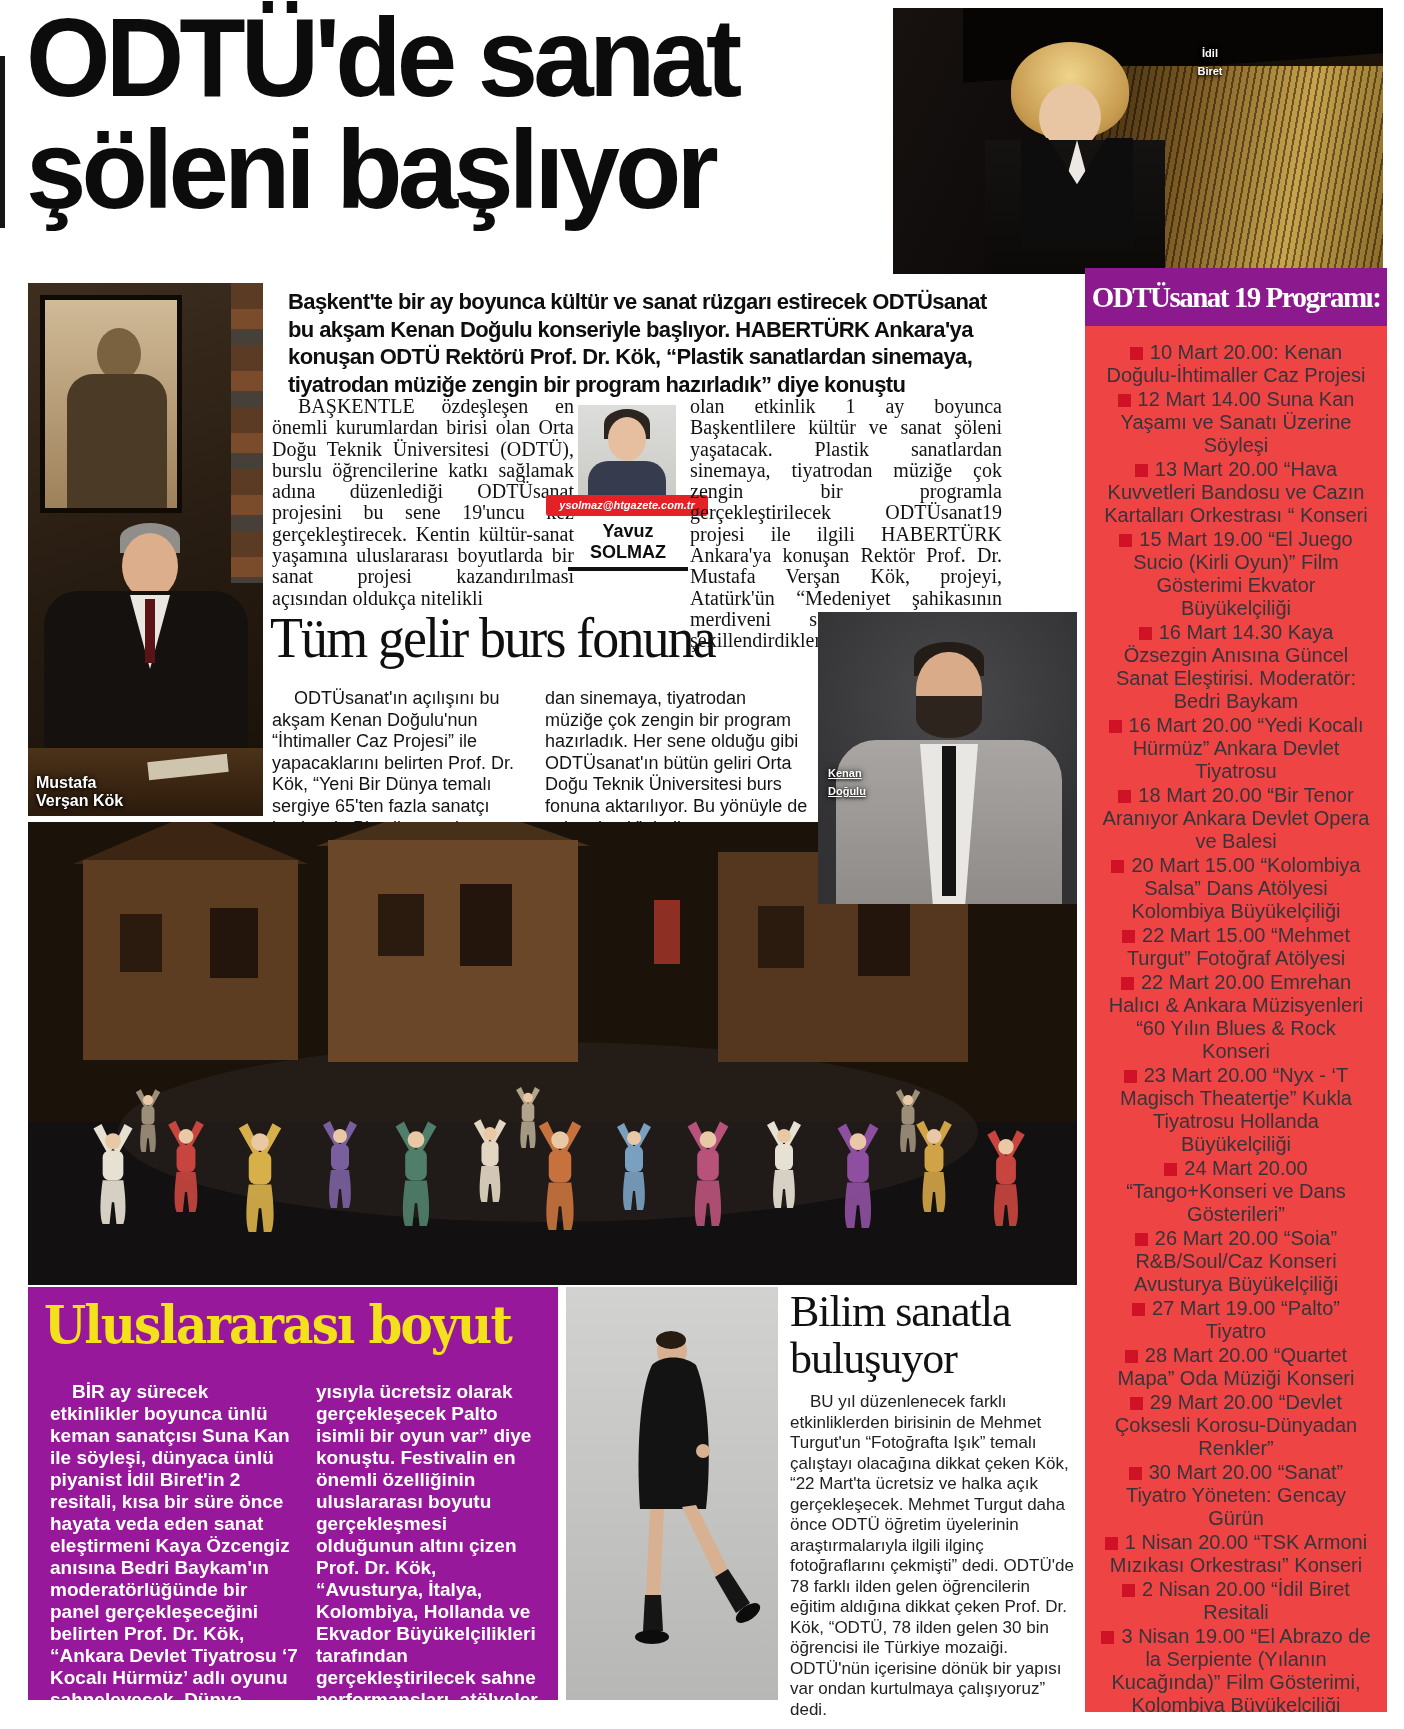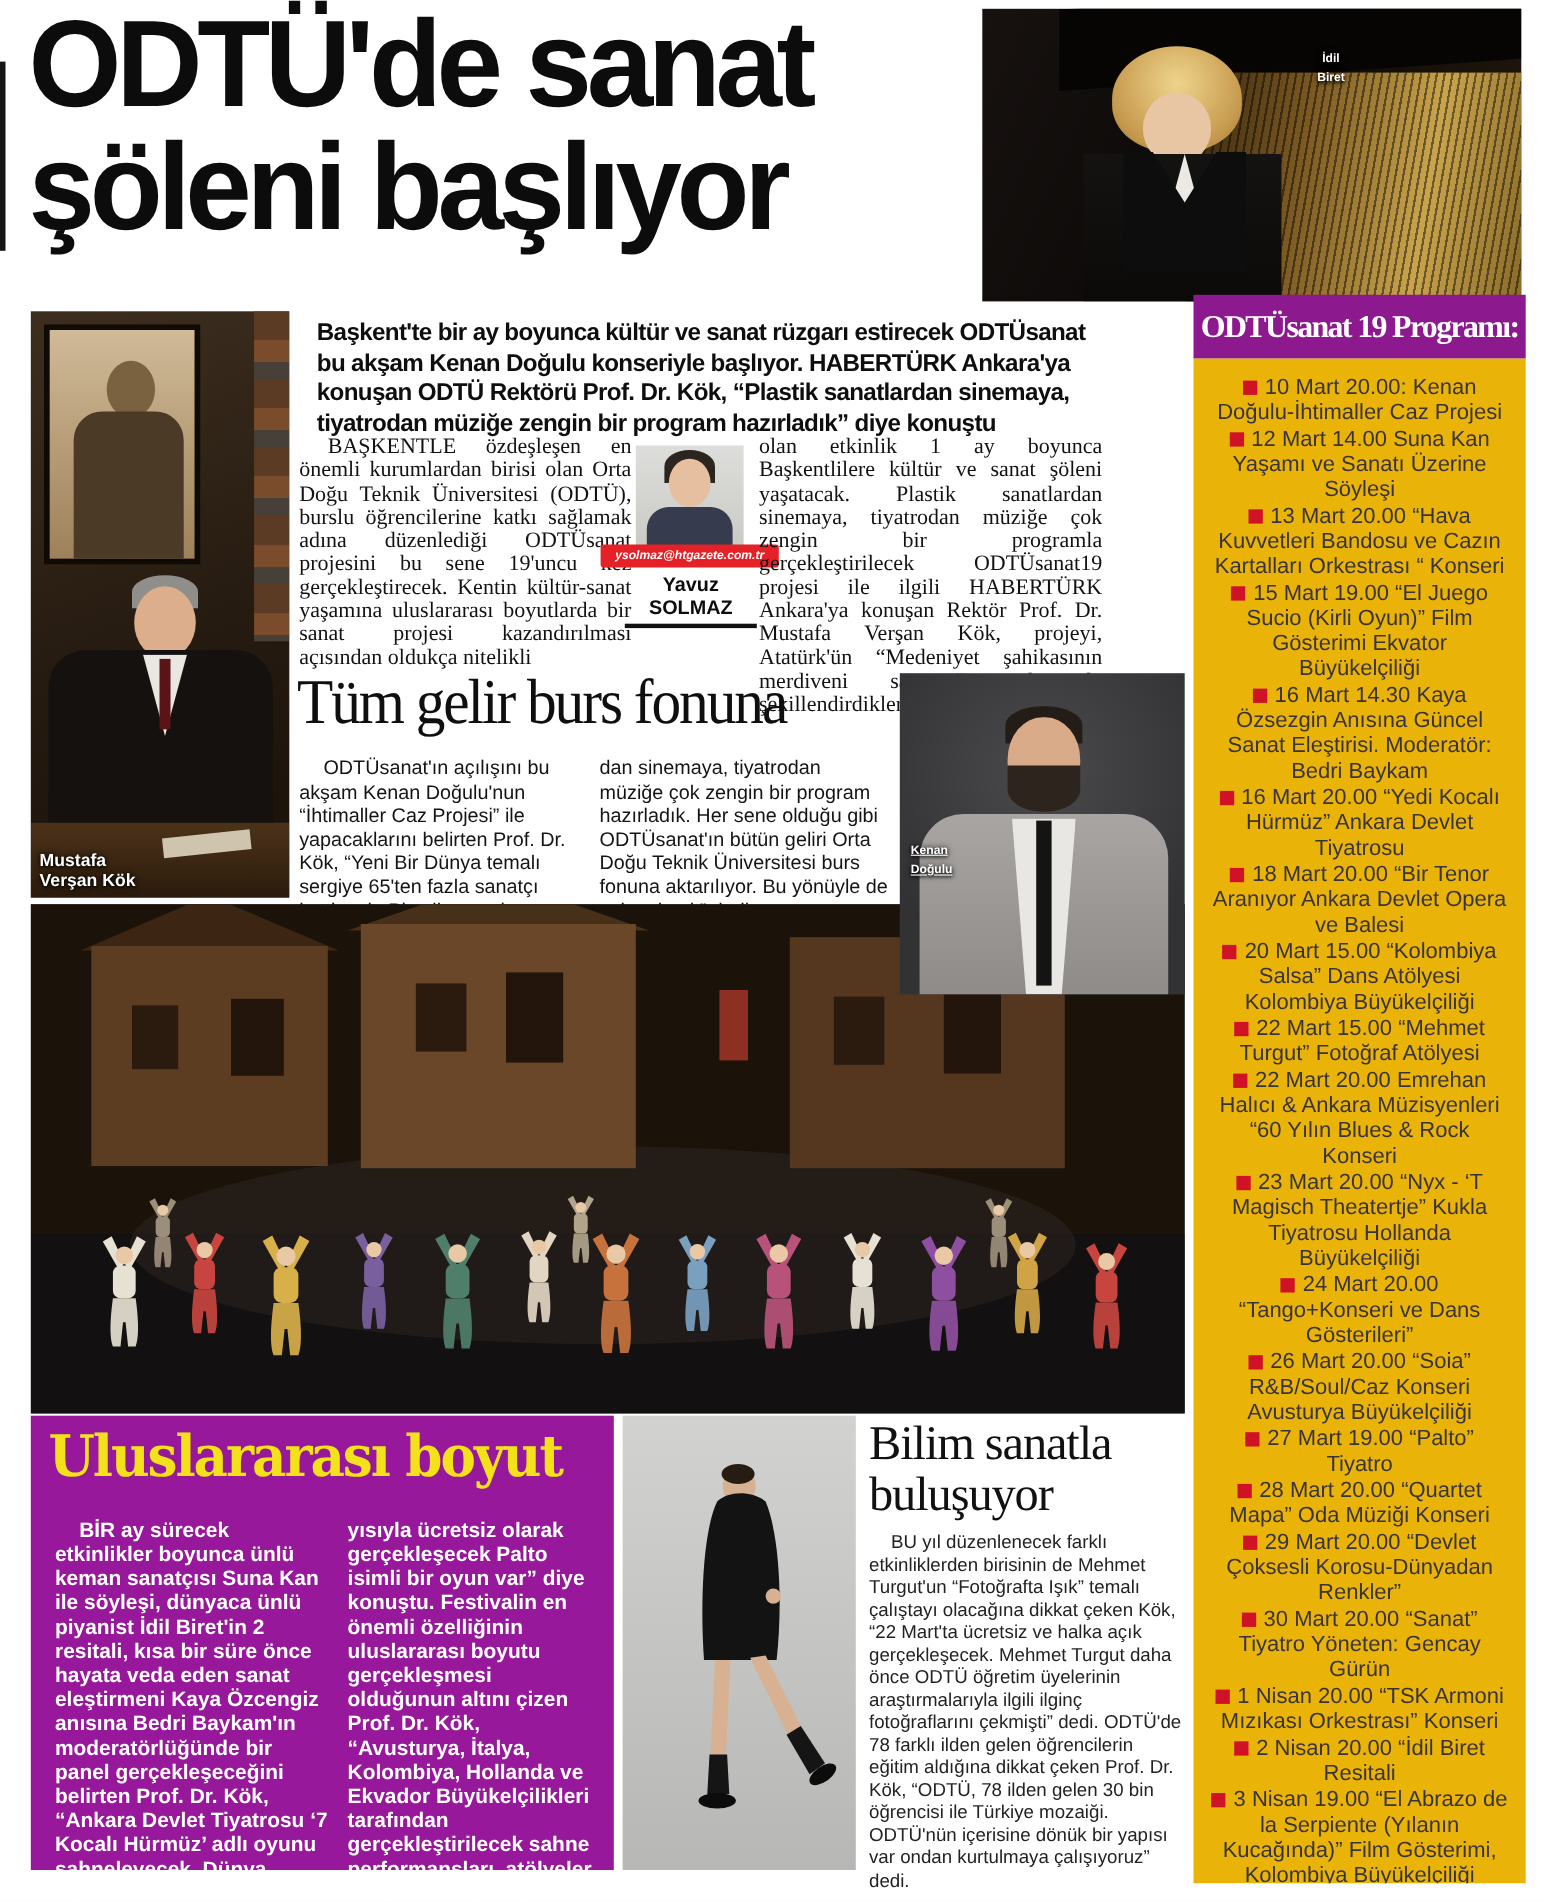--- a/index.html
+++ b/index.html
@@ -111,21 +111,21 @@
   
   .sci-h{left:790px;top:1288px;width:300px;margin:0;font-family:"Liberation Serif",serif;font-weight:normal;
     font-size:44px;line-height:47px;letter-spacing:-1px;color:#111;}
   .sci-body{left:790px;top:1392px;width:290px;height:308px;font-size:17px;line-height:20.5px;
     color:#222;text-indent:20px;}
 
   
   .prog-header{left:1085px;top:268px;width:302px;height:58px;background:#8c1a8e;color:#fff;
     font-family:"Liberation Serif",serif;font-weight:bold;font-size:29px;line-height:58px;
     letter-spacing:-1.5px;text-align:center;}
-  .prog-list{left:1085px;top:326px;width:302px;height:1386px;background:#eab308;
+  .prog-list{left:1085px;top:326px;width:302px;height:1386px;background:#ef4444;
     padding:15px 16px;font-size:20px;line-height:23px;color:#39333a;text-align:center;overflow:hidden;}
   .prog-item{margin-bottom:1px;}
   .bullet{display:inline-block;width:13px;height:13px;background:#cf1225;margin-right:7px;vertical-align:-1px;}
 </style>
 </head>
 <body>
 
 <div id="page">
 
   <div class="abs edge-rule"></div>

